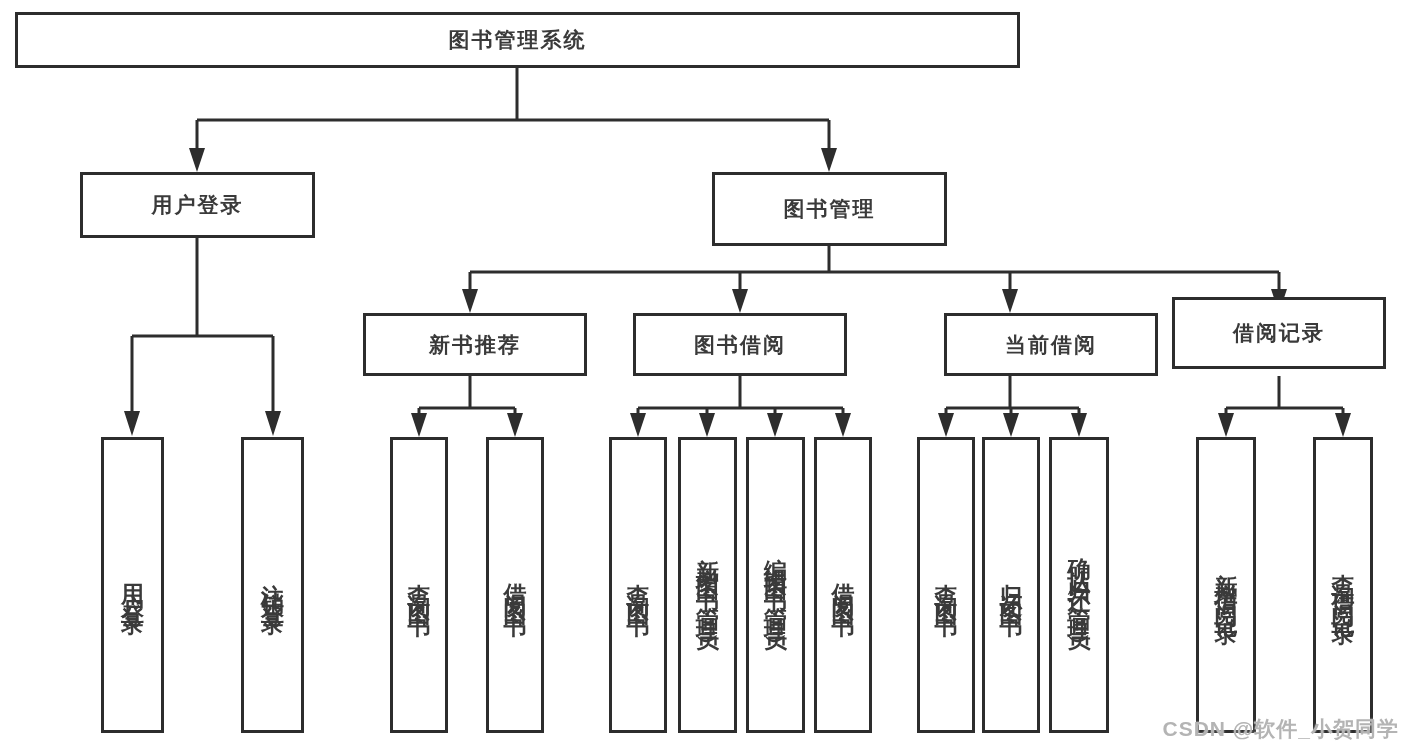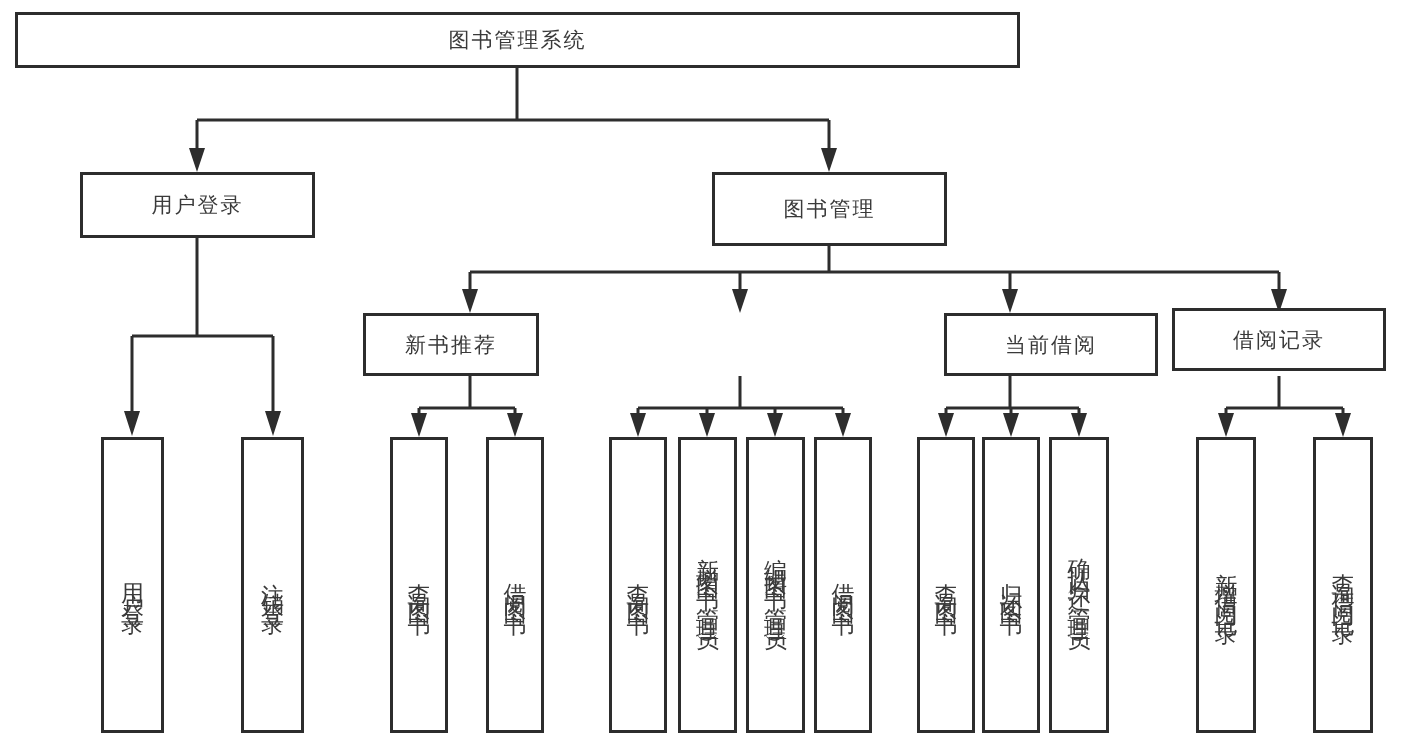--- a/index.html
+++ b/index.html
@@ -7,20 +7,21 @@
     padding: 0;
     background: #ffffff;
   }
   #canvas {
     position: relative;
     width: 1405px;
     height: 747px;
     background: #ffffff;
     overflow: hidden;
     font-family: "Liberation Sans", "DejaVu Sans", sans-serif;
+    font-weight: bold;
   }
   #connectors {
     position: absolute;
     left: 0;
     top: 0;
     z-index: 0;
   }
   .box {
     position: absolute;
     box-sizing: border-box;
@@ -87,27 +88,30 @@
     <span>图书管理系统</span>
   </div>
 
   <div class="box h" style="left:80px;top:172px;width:235px;height:66px">
     <span>用户登录</span>
   </div>
   <div class="box h" style="left:712px;top:172px;width:235px;height:74px">
     <span>图书管理</span>
   </div>
 
-  <div class="box h" style="left:363px;top:313px;width:176px;height:63px">
+  <div class="box h" style="left:363px;top:313px;width:224px;height:63px">
     <span>新书推荐</span>
+  </div>
+  <div class="box h" style="left:633px;top:313px;width:214px;height:63px">
+    <span>图书借阅</span>
   </div>
   <div class="box h" style="left:944px;top:313px;width:214px;height:63px">
     <span>当前借阅</span>
   </div>
-  <div class="box h" style="left:1172px;top:308px;width:214px;height:63px">
+  <div class="box h" style="left:1172px;top:297px;width:214px;height:72px">
     <span>借阅记录</span>
   </div>
 
   <div class="box v" style="left:101px;top:437px;width:63px;height:296px">
     <span>用户登录</span>
   </div>
   <div class="box v" style="left:241px;top:437px;width:63px;height:296px">
     <span>注销登录</span>
   </div>
 
@@ -141,14 +145,15 @@
     <span>确认归还（管理员）</span>
   </div>
 
   <div class="box v" style="left:1196px;top:437px;width:60px;height:296px">
     <span>新增借阅记录</span>
   </div>
   <div class="box v" style="left:1313px;top:437px;width:60px;height:296px">
     <span>查询借阅记录</span>
   </div>
 
+  <div id="watermark">CSDN @软件_小贺同学</div>
 
 </div>
 
 </body></html>

